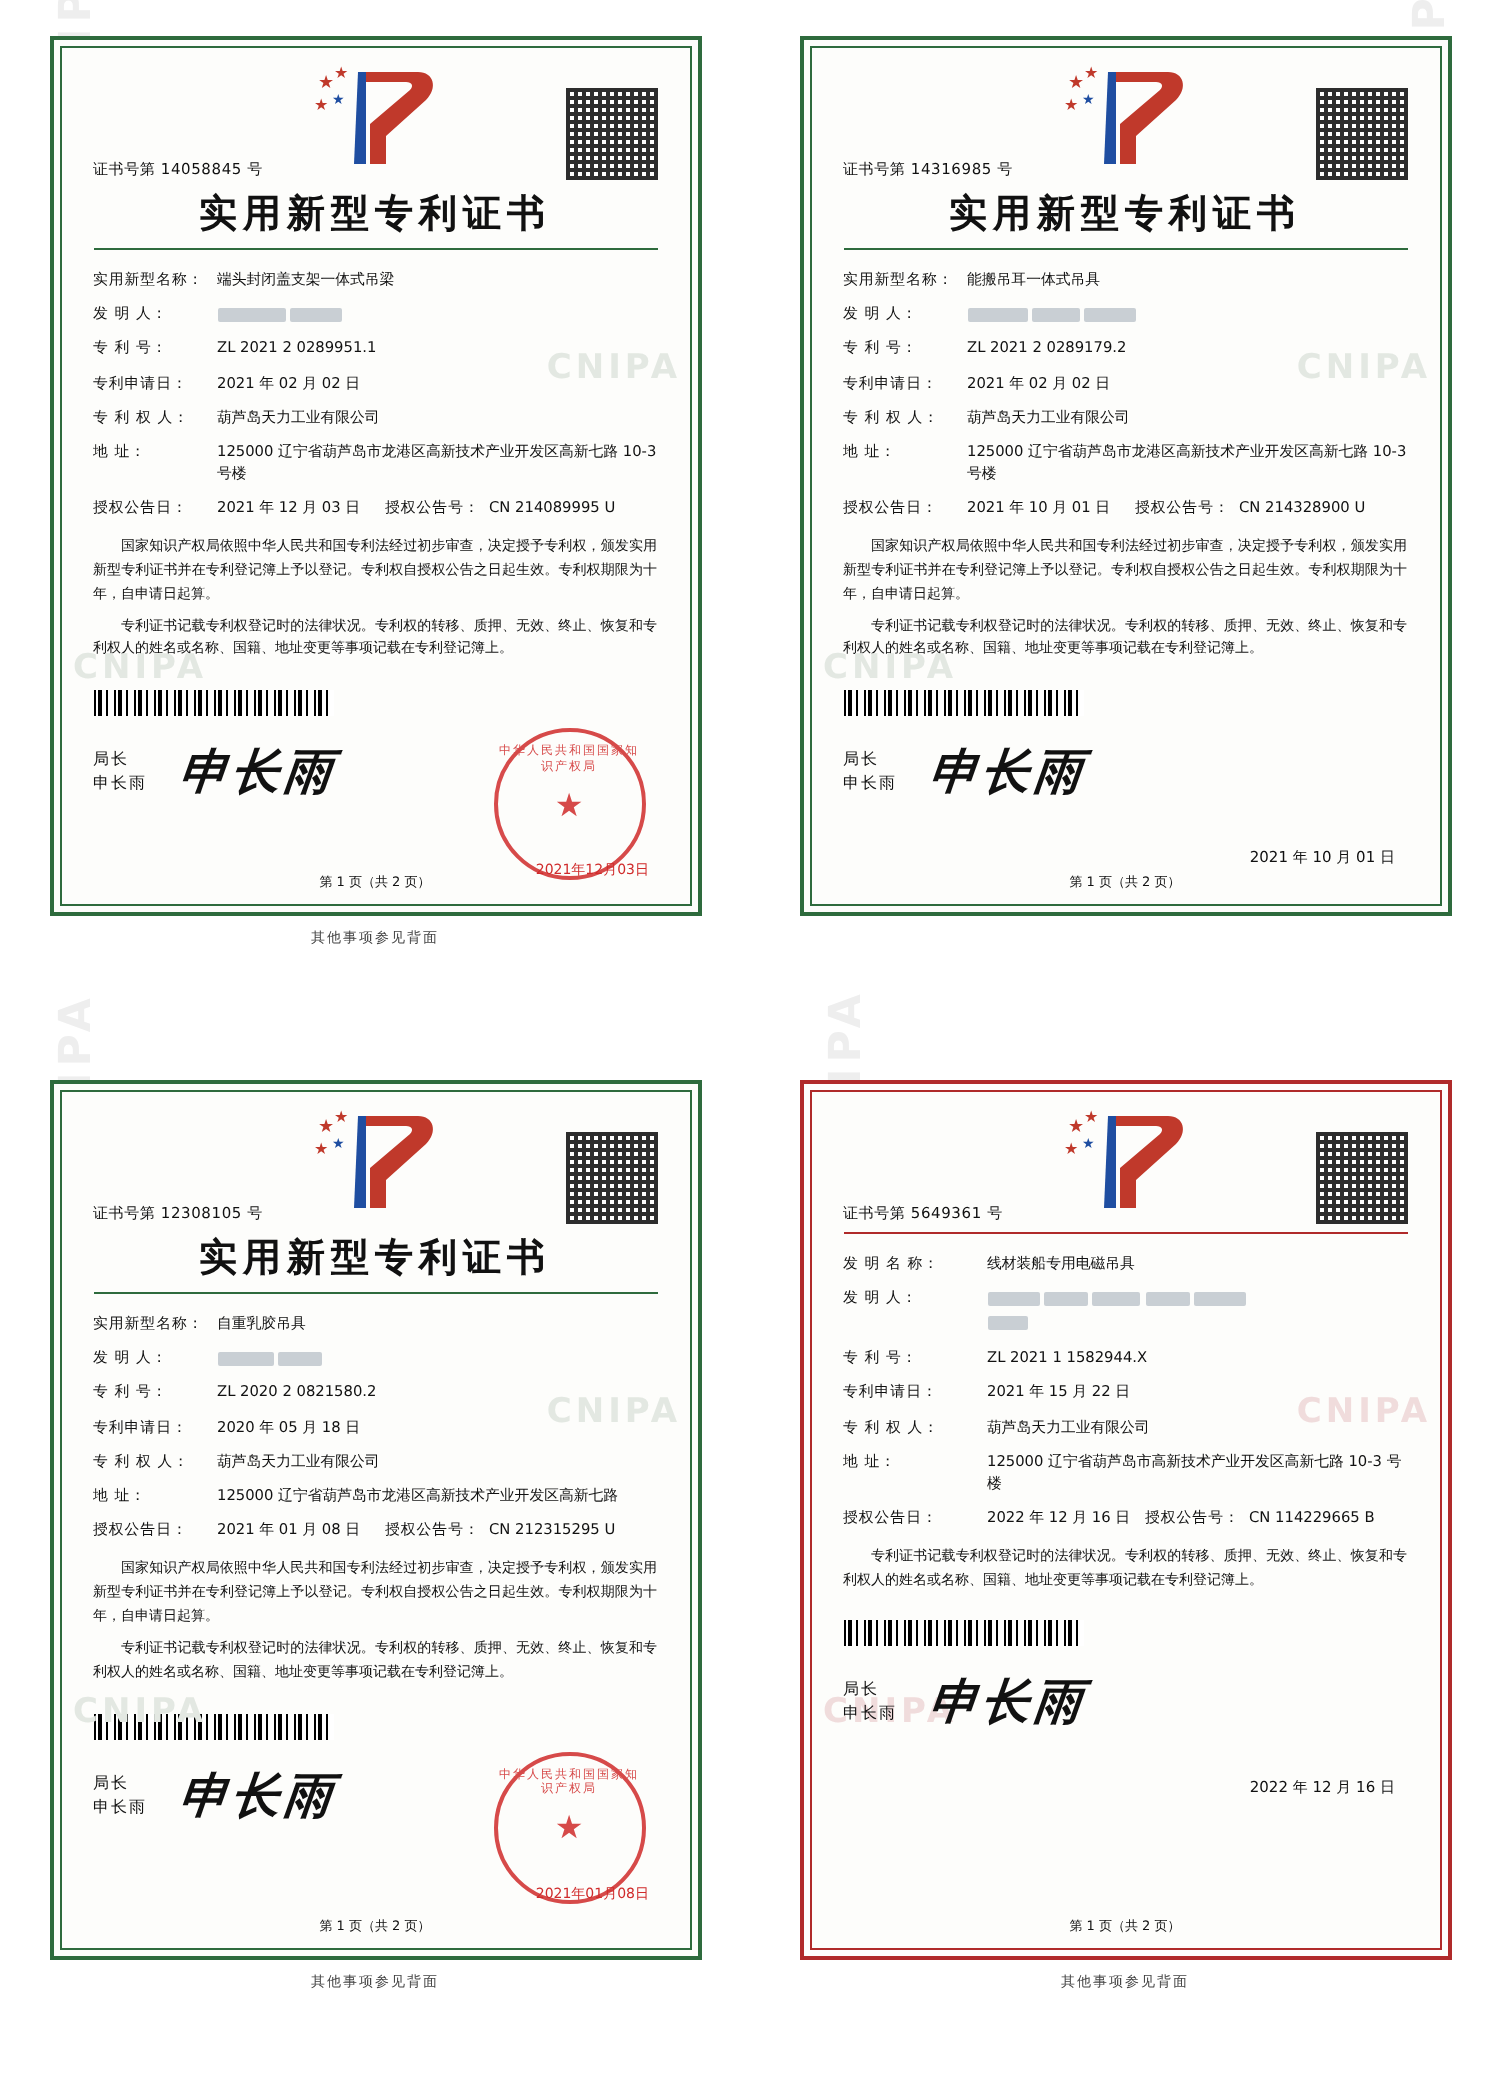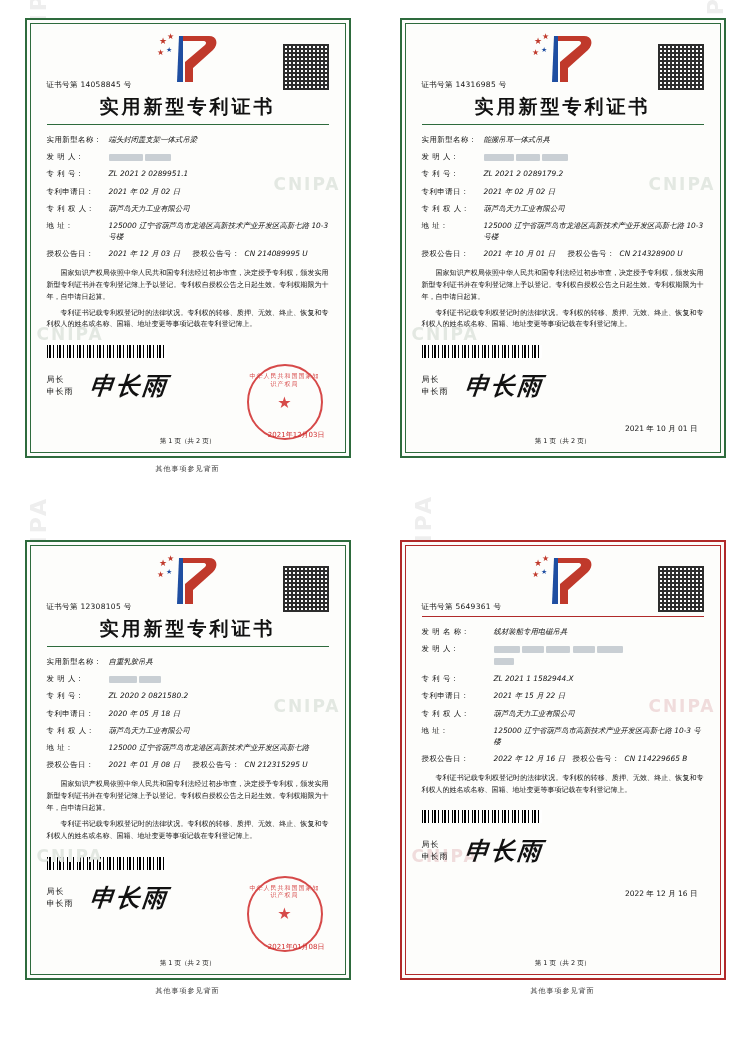--- a/index.html
+++ b/index.html
@@ -107,21 +107,21 @@
   .cert.red .title-rule{border-color:#b02a2a;}
   
   .fields{position:relative;font-size:7.4px;line-height:1.45;color:#111;}
   .frow{display:flex;margin-bottom:6.5px;justify-content:space-between;}
   .flabel{
     flex:0 0 62px;
     letter-spacing:.5px;
     white-space:nowrap;
   }
   .flabel.wide{flex:0 0 72px;}
-  .fval{flex:1;word-break:break-all;font-style:italic;}
+  .fval{flex:1;word-break:break-all;}
   .masked{
     display:inline-block;
     background:#c9cfd4;
     color:transparent;
     border-radius:1px;
     height:7px;
     vertical-align:middle;
   }
   .fval .sub{margin-top:2px;display:block;}
   

